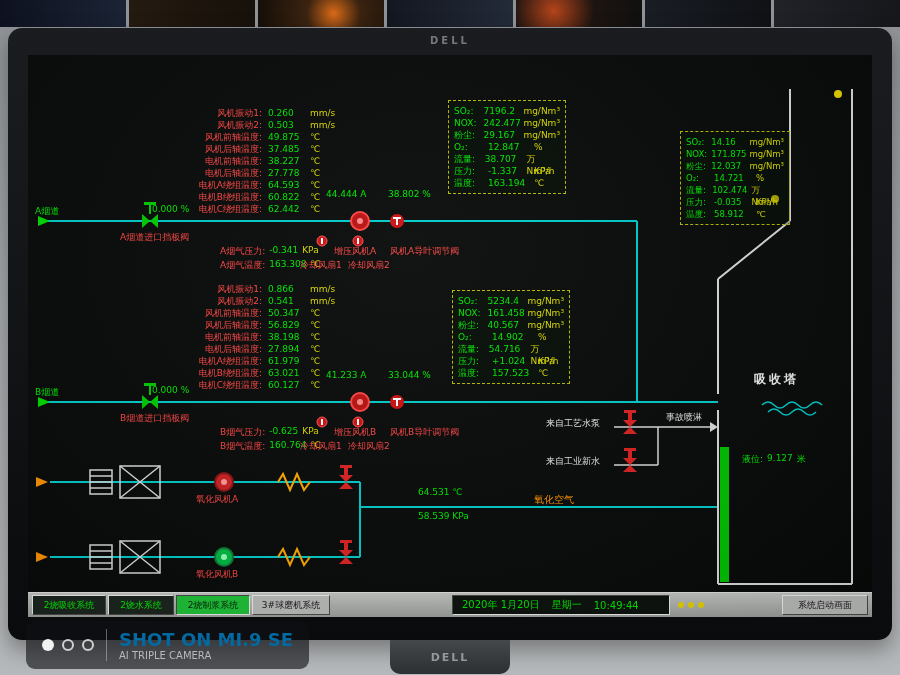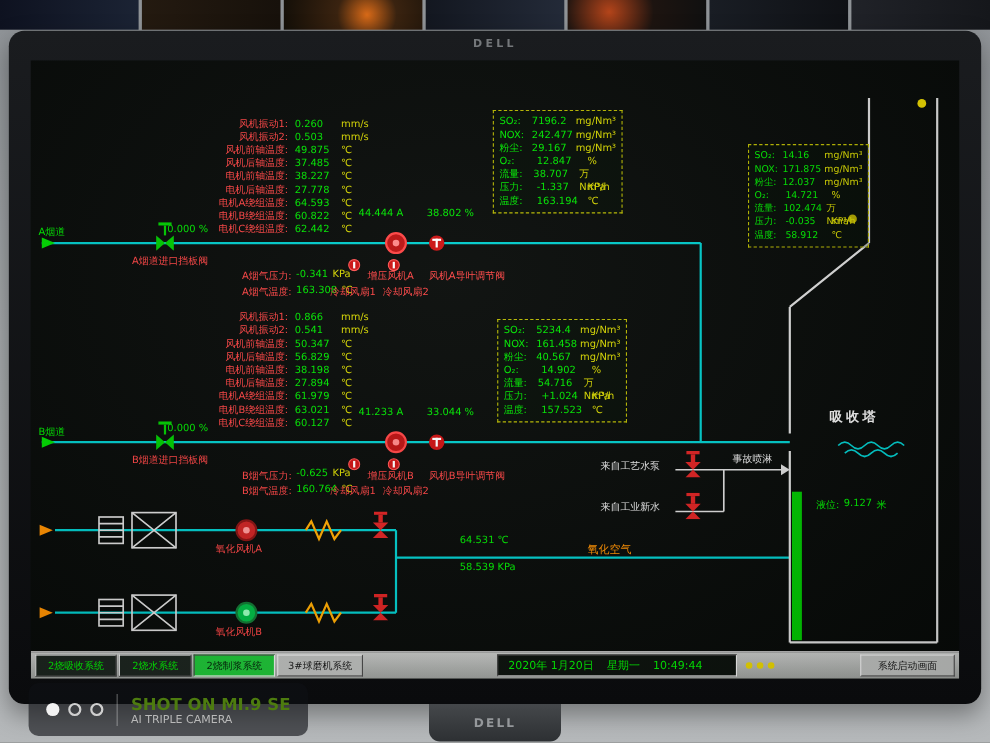--- a/index.html
+++ b/index.html
@@ -71,21 +71,21 @@
   .tb-dot { position:absolute; top:9px; width:6px; height:6px; border-radius:50%; background:#e8d400; }
   
   .watermark { position:absolute; left:26px; top:621px; height:48px;
     background:rgba(14,16,21,0.62); border-radius:9px;
     display:flex; align-items:center; padding:0 16px; gap:12px; }
   .wm-dots { display:flex; gap:8px; align-items:center; }
   .dot { width:12px; height:12px; border-radius:50%; }
   .dot.filled { background:#f2f2f2; }
   .dot.hollow { border:2px solid #cfcfcf; }
   .wm-text { border-left:1px solid rgba(255,255,255,0.35); padding-left:12px; }
-  .wm-text .l1 { color:#4d7c0f; font-size:15px; font-weight:bold; }
+  .wm-text .l1 { color:#0369a1; font-size:18px; font-weight:bold; }
   .wm-text .l2 { color:#b9b9b9; font-size:10px; }
 </style>
 </head>
 <body>
 
 <div class="videowall">
   <div class="vw" style="background:linear-gradient(90deg,#0e1220,#1b2334)"></div>
   <div class="vw" style="background:linear-gradient(90deg,#241a10,#17110b)"></div>
   <div class="vw" style="background:radial-gradient(circle at 60% 50%, #d86a18 0%, #3a2310 35%, #140f08 100%)"></div>
   <div class="vw" style="background:linear-gradient(90deg,#131720,#232a38)"></div>

